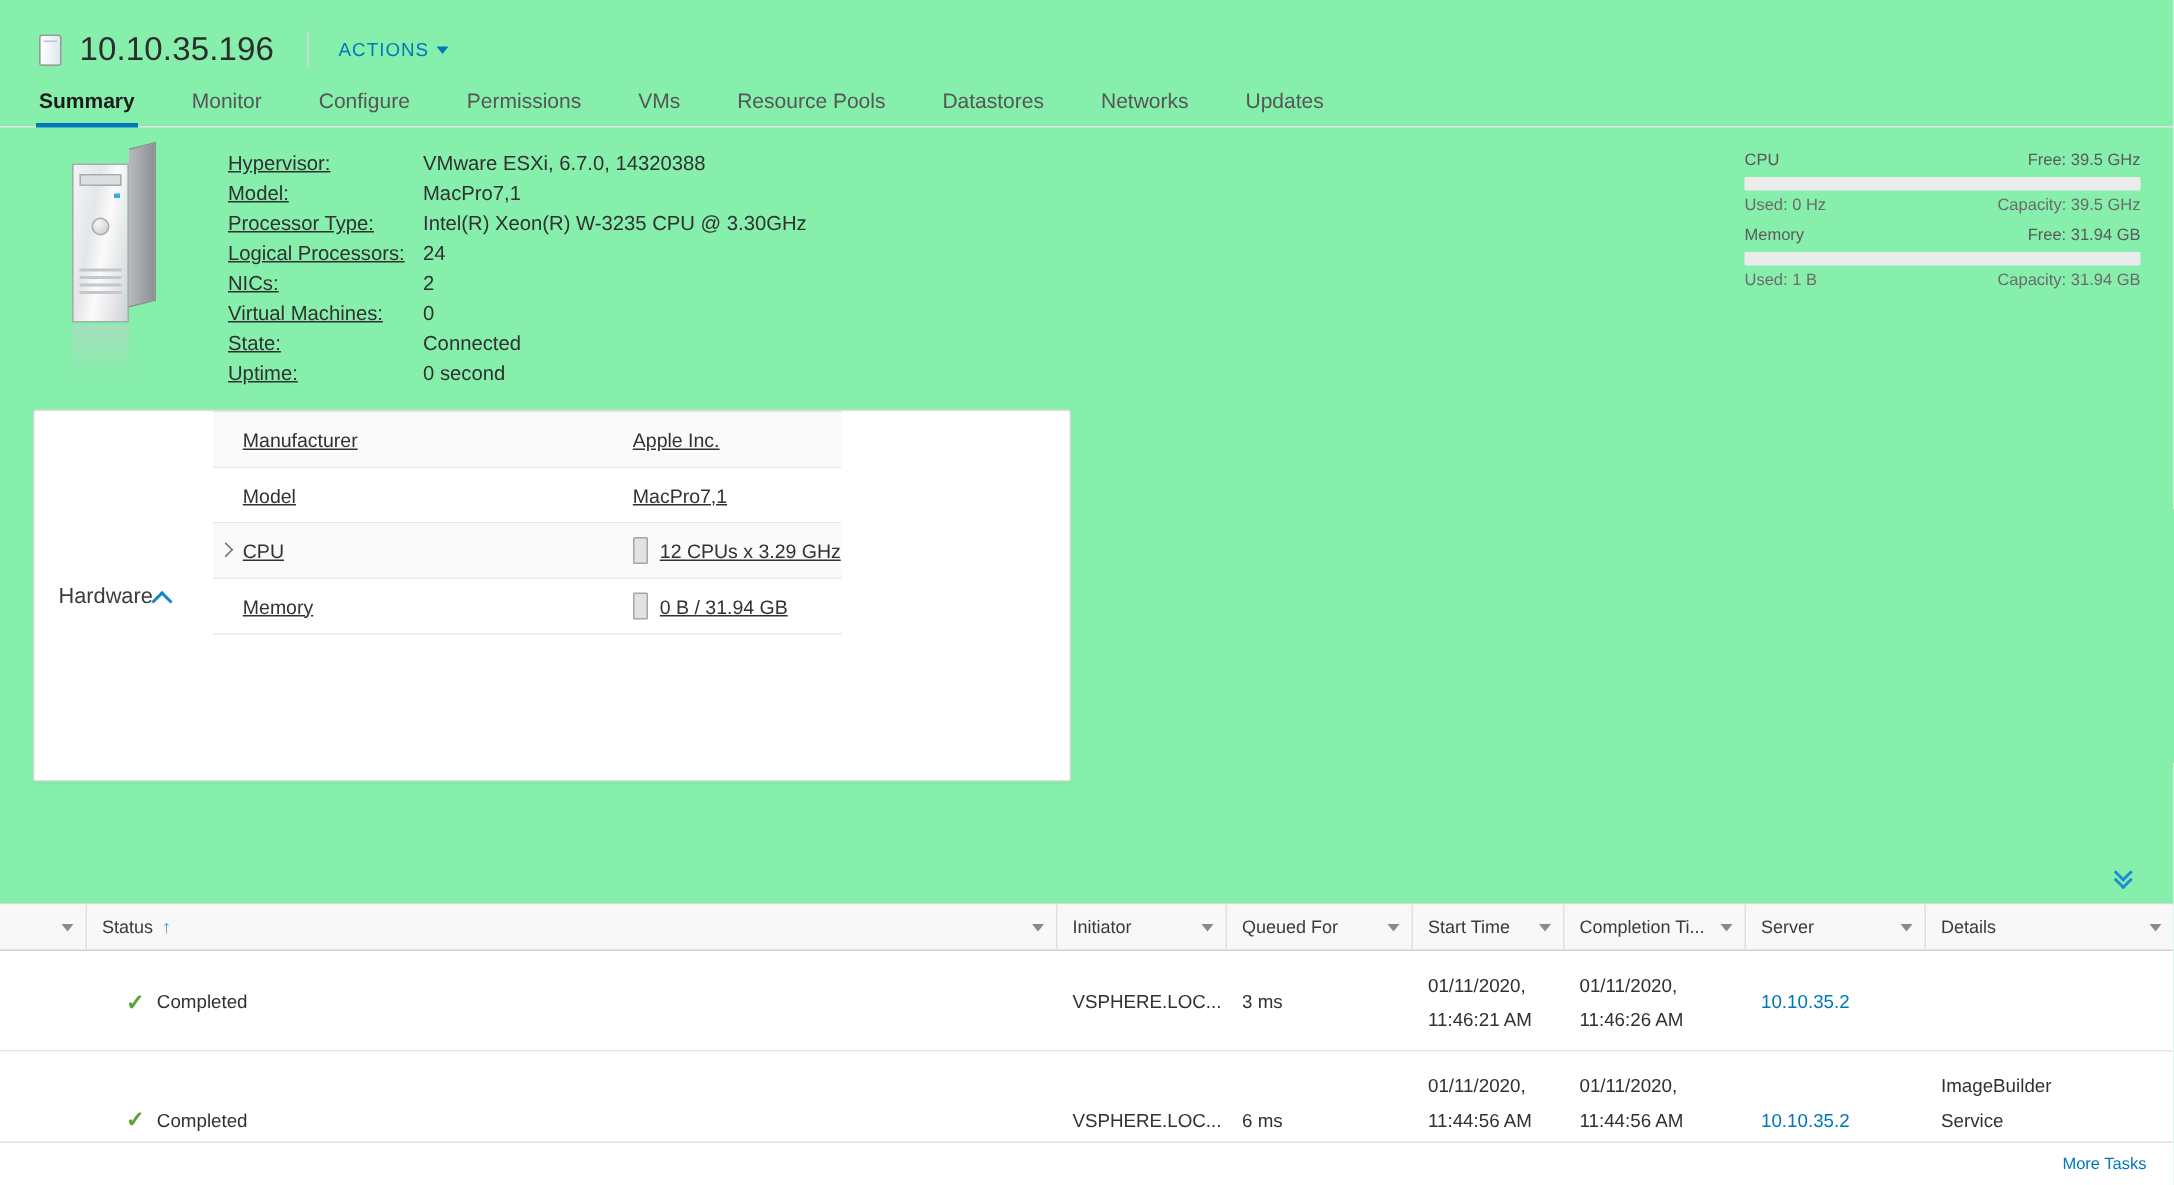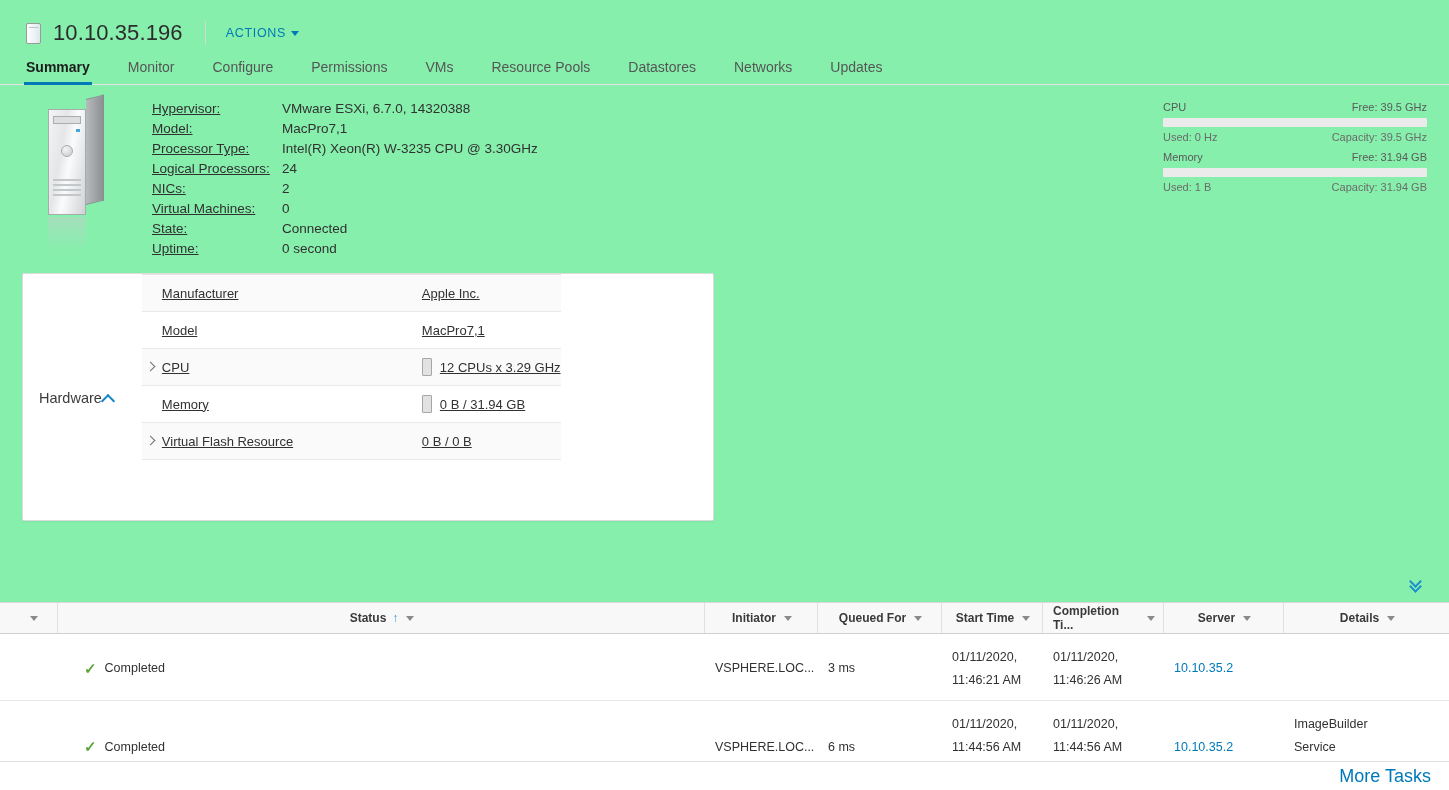--- a/index.html
+++ b/index.html
@@ -178,22 +178,22 @@
   .dblchev i:nth-child(1){ top:-2px; }
   .dblchev i:nth-child(2){ top:3px; }
 
   
   .tasks {
     position:absolute; left:0; right:0; top:602px; bottom:0;
     border-top:1px solid #d8d8d8; background:#fff;
   }
   .tasks-head { display:flex; background:#f8f8f8; border-bottom:1px solid #d0d0d0; height:31px; }
   .th {
-    display:flex; align-items:center; justify-content:center;
-    font-size:12px; font-weight:700; color:#3a3a3a;
+    display:flex; align-items:center; justify-content:space-between;
+    font-size:12px; font-weight:400; color:#3a3a3a;
     border-right:1px solid #e0e0e0; padding:0 8px 0 10px; height:100%;
   }
   .th:last-child { border-right:none; }
   .th .ddn {
     width:0;height:0;border-left:4px solid transparent;border-right:4px solid transparent;
     border-top:5px solid #8a8a8a; margin-left:8px; cursor:pointer; flex:none;
   }
   .sort-asc {
     margin-left:6px; color:#3399d6; font-size:12px; line-height:1;
   }
@@ -216,21 +216,21 @@
   .check {
     color:#5aa335; font-size:15px; line-height:1; font-weight:700;
   }
   .srv-link { color:#0079b8; cursor:pointer; }
 
   .tasks-foot {
     position:absolute; left:0; right:0; bottom:0; height:29px;
     border-top:1px solid #e0e0e0; background:#fff;
     display:flex; align-items:center; justify-content:flex-end; padding-right:18px;
   }
-  .more-tasks { color:#0079b8; font-size:18px; cursor:pointer; }
+  .more-tasks { color:#0079b8; font-size:11px; cursor:pointer; }
 </style>
 </head>
 <body>
 
 <div class="app">
 
   <div class="obj-header">
     <span class="host-glyph"></span>
     <span class="obj-title">10.10.35.196</span>
     <span class="divider-v"></span>
@@ -375,29 +375,20 @@
         <div class="hw-row">
           <div class="hw-key">
               <span class="twisty empty"></span>
               <span>Memory</span>
             </div>
           <div class="hw-val">
               <span class="mini-gauge"></span>
               <span>0 B / 31.94 GB</span>
             </div>
         </div>
-        <div class="hw-row">
-          <div class="hw-key">
-              <span class="twisty"></span>
-              <span>Virtual Flash Resource</span>
-            </div>
-          <div class="hw-val">
-              <span>0 B / 0 B</span>
-            </div>
-        </div>
       </div>
     </div>
 
   </div>
 
   <div class="collapse-handle">
     <div class="dblchev">
         <i></i>
         <i></i>
       </div>

